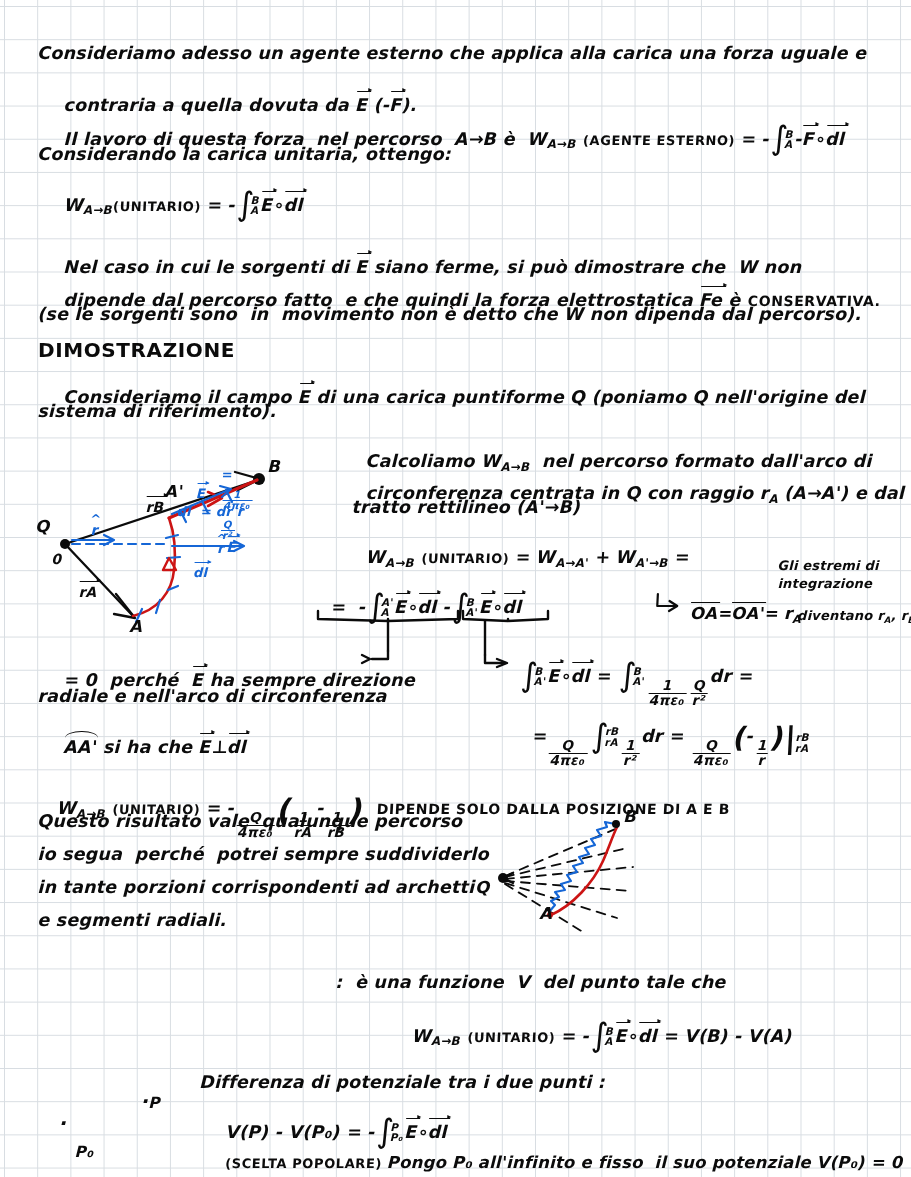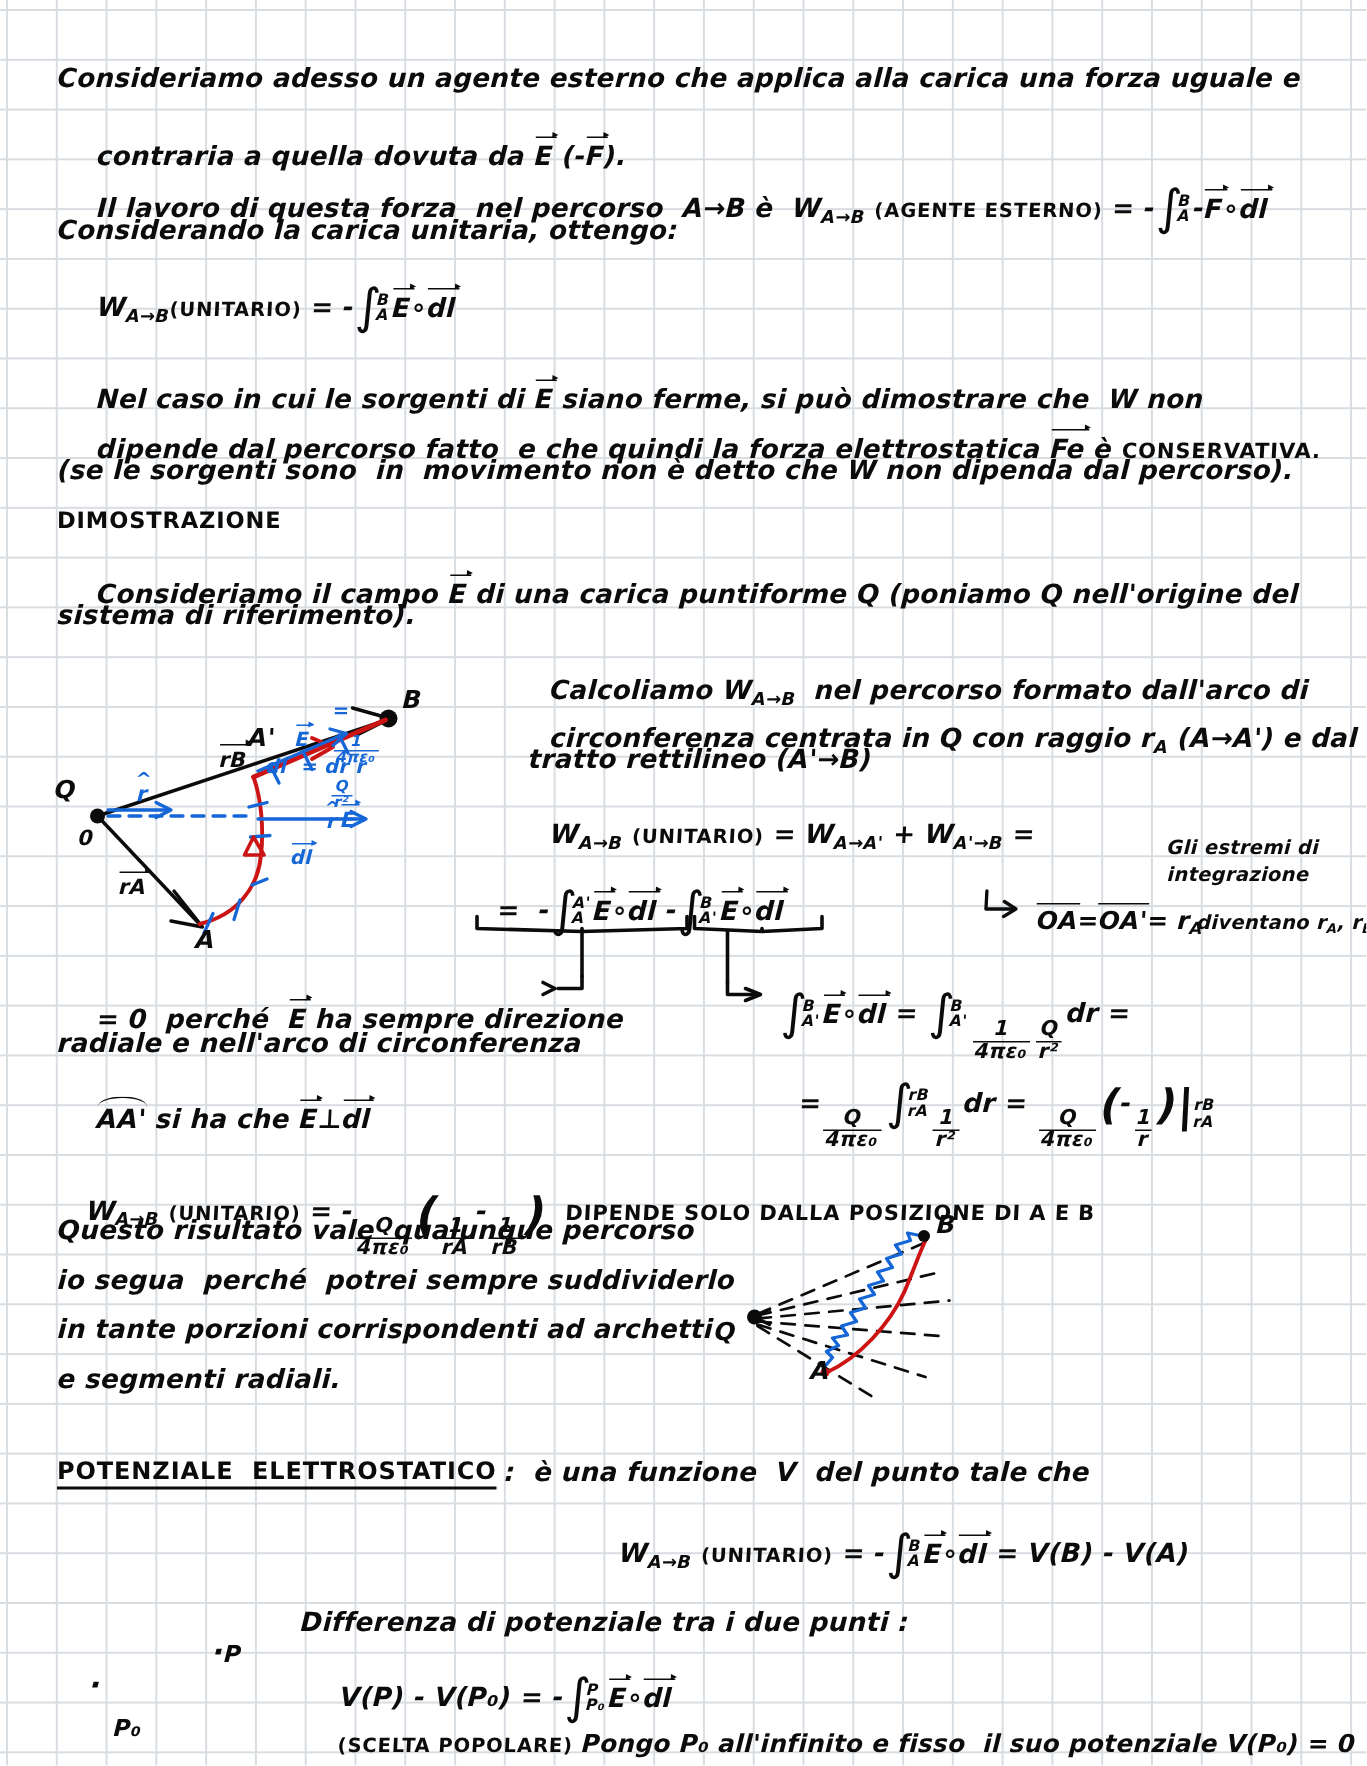--- a/index.html
+++ b/index.html
@@ -149,21 +149,21 @@
   <div class="ink hw t17" style="left:38px; top:240px;">
     <span>Nel caso in cui le sorgenti di </span><span class="vec">E</span><span> siano ferme, si può dimostrare che  W non</span>
   </div>
 
   <div class="ink hw t17" style="left:38px; top:273px;">
     <span>dipende dal percorso fatto  e che quindi la forza elettrostatica </span><span class="vec">Fe</span><span> è </span><span class="caps">CONSERVATIVA.</span>
   </div>
 
   <div class="ink hw t17" style="left:38px; top:305px;">(se le sorgenti sono  in  movimento non è detto che W non dipenda dal percorso).</div>
 
-  <div class="ink caps" style="left:38px; top:340px; font-size:15px;">DIMOSTRAZIONE</div>
+  <div class="ink caps" style="left:38px; top:340px; font-size:20px;">DIMOSTRAZIONE</div>
 
   <div class="ink hw t17" style="left:38px; top:370px;">
     <span>Consideriamo il campo </span><span class="vec">E</span><span> di una carica puntiforme Q (poniamo Q nell'origine del</span>
   </div>
 
   <div class="ink hw t17" style="left:38px; top:402px;">sistema di riferimento).</div>
 
   <svg style="left:30px; top:430px;" width="320" height="220" viewBox="0 0 320 220">
 
     <circle cx="35" cy="544" r="0" fill="#0b0b0b"></circle>
@@ -330,21 +330,20 @@
 
     <path class="stroke-b" stroke-width="2.2" d="M94,107 L100,100 L96,96 L104,92 L100,87 L110,85 L106,79 L116,76 L112,70 L122,67
       L118,61 L128,58 L124,52 L134,49 L130,43 L140,40 L136,34 L146,31 L142,25 L152,22 L150,17 L160,19"></path>
     <circle cx="161" cy="19" r="4" fill="#0b0b0b"></circle>
     <circle cx="95" cy="110" r="3" fill="#cc1414"></circle>
   </svg>
   <div class="ink hw t16" style="left:476px; top:879px;">Q</div>
   <div class="ink hw t16" style="left:540px; top:905px;">A</div>
   <div class="ink hw t16" style="left:624px; top:808px;">B</div>
 
-  <div class="ink caps uline" style="left:38px; top:973px; font-size:16px;">POTENZIALE  ELETTROSTATICO</div>
   <div class="ink hw t17" style="left:336px; top:973px;">:  è una funzione  V  del punto tale che</div>
   <div class="ink hw t17" style="left:386px; top:1007px;">
     <span>W</span><span class="sub">A→B</span>&nbsp;<span class="caps" style="font-size:13px">(UNITARIO)</span>&nbsp;<span>= -</span><span class="intg"><span class="glyph">∫</span><span class="lims"><span class="hi">B</span><span class="lo">A</span></span></span><span class="vec">E</span><span>∘</span><span class="vec">dl</span>&nbsp;<span>= V(B) - V(A)</span>
   </div>
 
   <div class="ink hw t15" style="left:118px; top:1079px;">
     <span style="font-size:20px;line-height:0.4;">·</span><span>P</span>
   </div>
   <div class="ink hw t15" style="left:52px; top:1128px;">
     <span style="position:absolute;left:5px;top:-9px;font-size:20px;line-height:0.4;">·</span><span>P₀</span>

